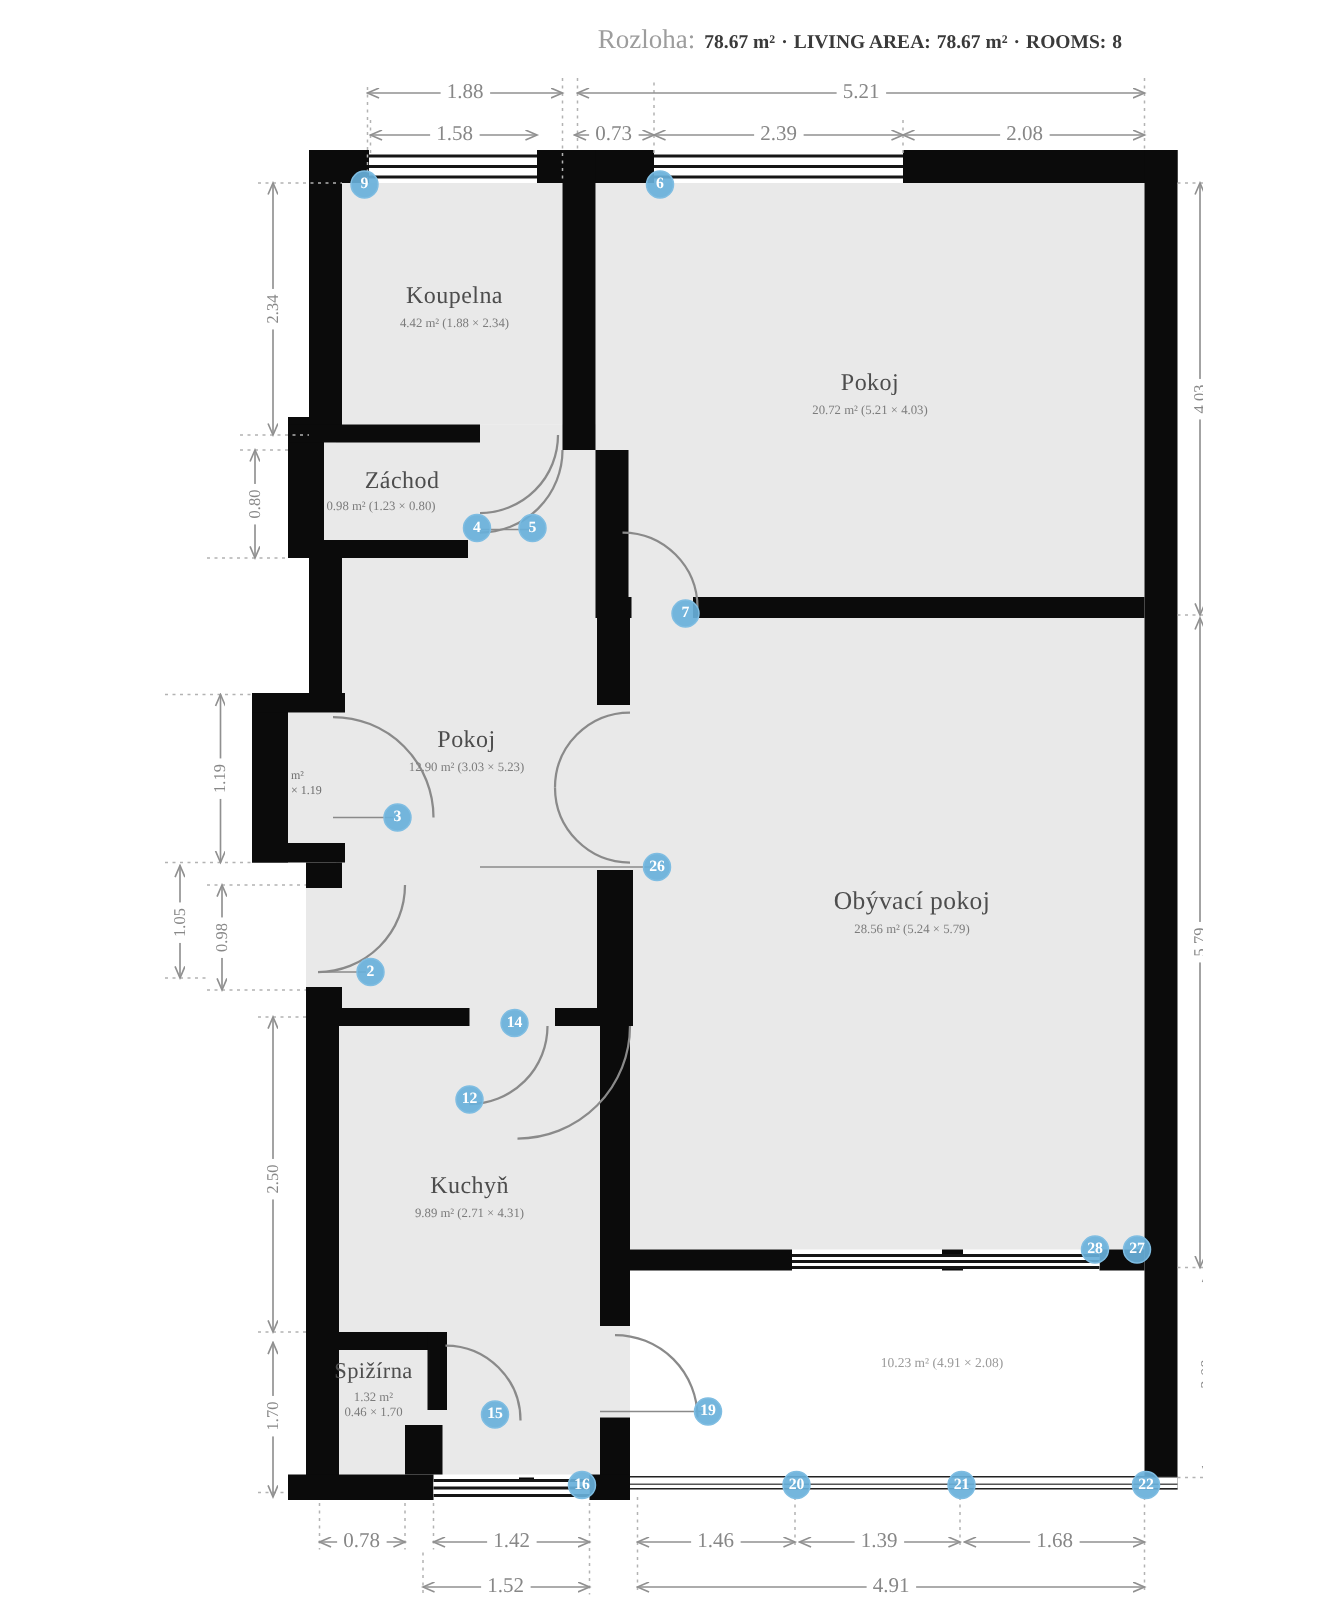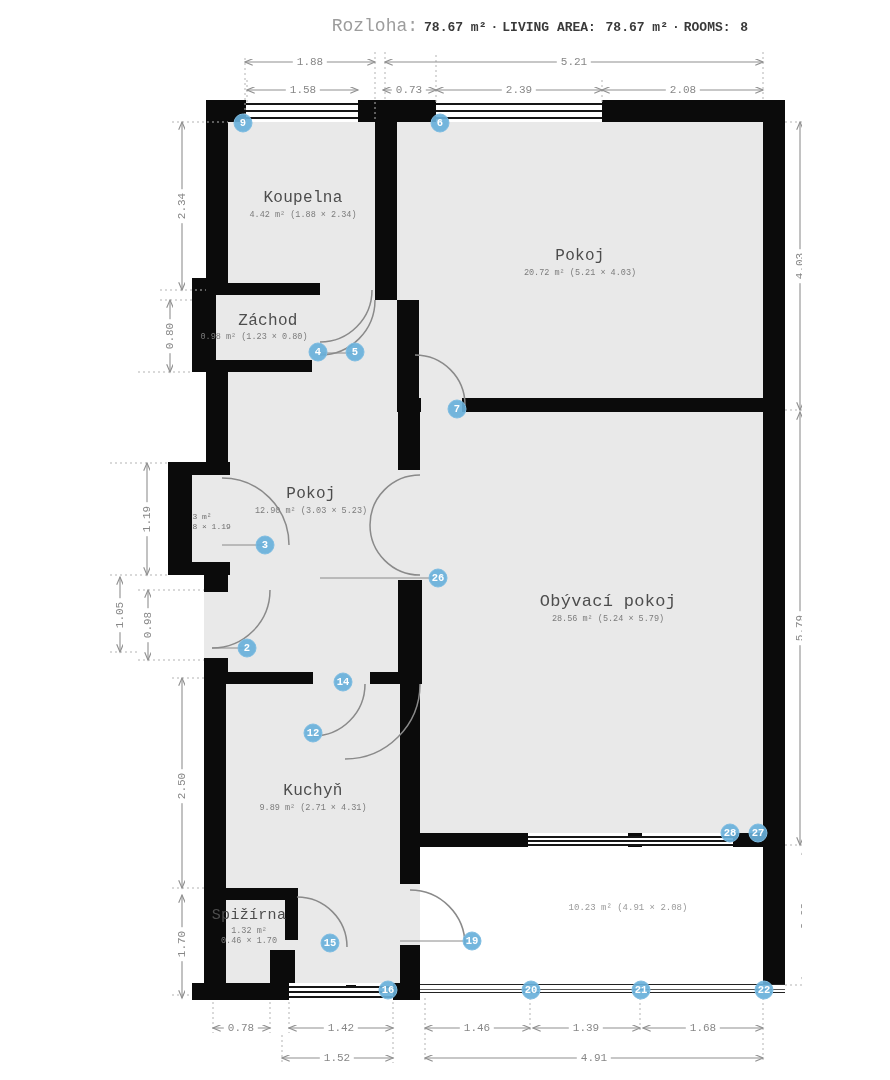--- a/index.html
+++ b/index.html
@@ -1,28 +1,28 @@
 <!DOCTYPE html>
 <html><head>
 <meta charset="utf-8">
 <style>
   html,body{margin:0;padding:0;background:#fff;}
   .canvas{position:relative;width:802px;height:1080px;background:#fff;overflow:hidden;
-          font-family:Liberation Mono, monospace;}
+          font-family:Liberation Serif, serif;}
   .f{position:absolute;background:#e9e9e9;}
   .w{position:absolute;background:#0b0b0b;}
   .win{position:absolute;background:#fff;border-top:2px solid #161616;border-bottom:2px solid #161616;box-sizing:border-box;}
   .win::after{content:"";position:absolute;left:0;right:0;top:50%;margin-top:-1px;height:1.5px;background:#161616;}
   .rail{position:absolute;background:#fff;border-top:1.5px solid #222;border-bottom:1.5px solid #222;box-sizing:border-box;}
   .rail::after{content:"";position:absolute;left:0;right:0;top:50%;height:1px;background:#555;}
   svg.lines{position:absolute;left:0;top:0;pointer-events:none;}
   .room-name{position:absolute;transform:translate(-50%,-50%);color:#4d4d4d;font-size:16px;letter-spacing:.3px;white-space:nowrap;}
   .room-sub{position:absolute;transform:translate(-50%,-50%);color:#7c7c7c;font-size:8.5px;white-space:nowrap;}
   .niche-lab{position:absolute;color:#6e6e6e;font-size:8px;line-height:10px;white-space:nowrap;}
-  .dl{position:absolute;transform:translate(-50%,-50%);background:#fff;color:#878787;font-size:11px;padding:0 4px;white-space:nowrap;}
+  .dl{position:absolute;transform:translate(-50%,-50%);background:#fff;color:#878787;font-size:14px;padding:0 4px;white-space:nowrap;}
   .dlv{position:absolute;transform:translate(-50%,-50%) rotate(-90deg);background:#fff;color:#878787;font-size:11px;padding:0 4px;white-space:nowrap;}
   .mk{position:absolute;width:19px;height:19px;border-radius:50%;background:rgba(104,176,218,.92);
       border:1px solid #7fbde2;box-sizing:border-box;color:#fff;font-size:10.5px;font-weight:bold;
       line-height:17px;text-align:center;transform:translate(-50%,-50%);cursor:pointer;}
   .header{position:absolute;top:16px;right:54px;white-space:nowrap;}
   .h-title{color:#9d9d9d;font-size:18px;margin-right:6px;}
   .h-strong{color:#3a3a3a;font-size:13px;font-weight:bold;}
   .h-sep{color:#3a3a3a;font-size:13px;font-weight:bold;margin:0 4px;}
 </style>
 </head>

